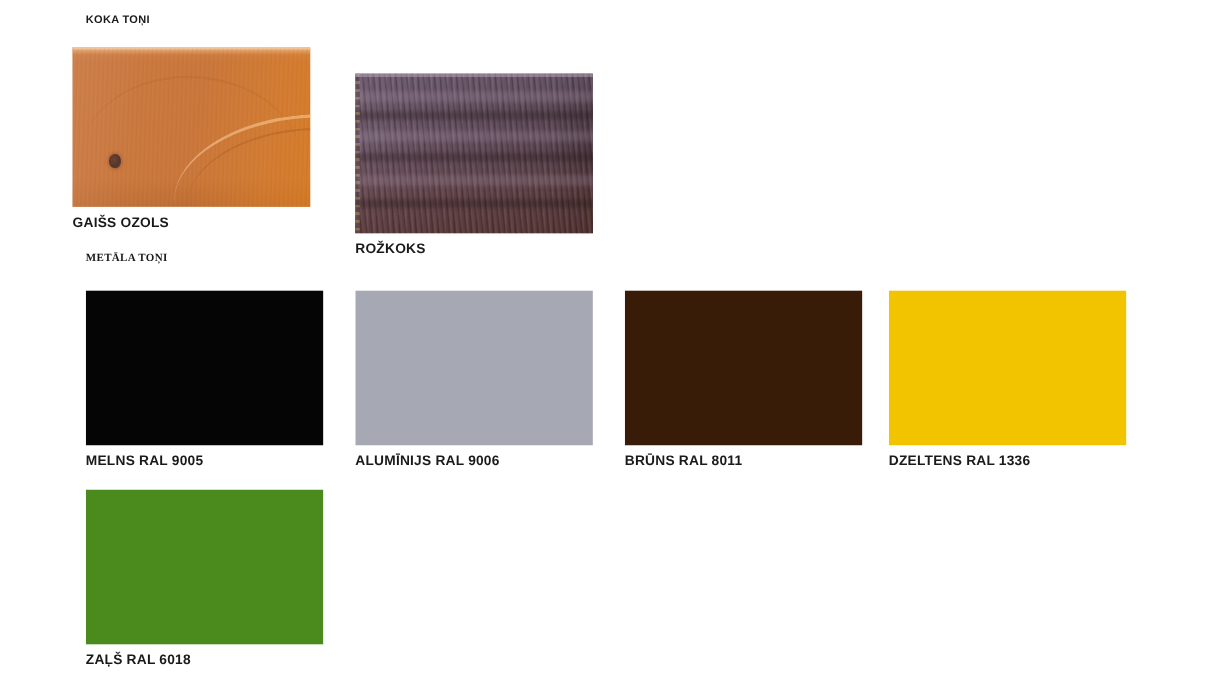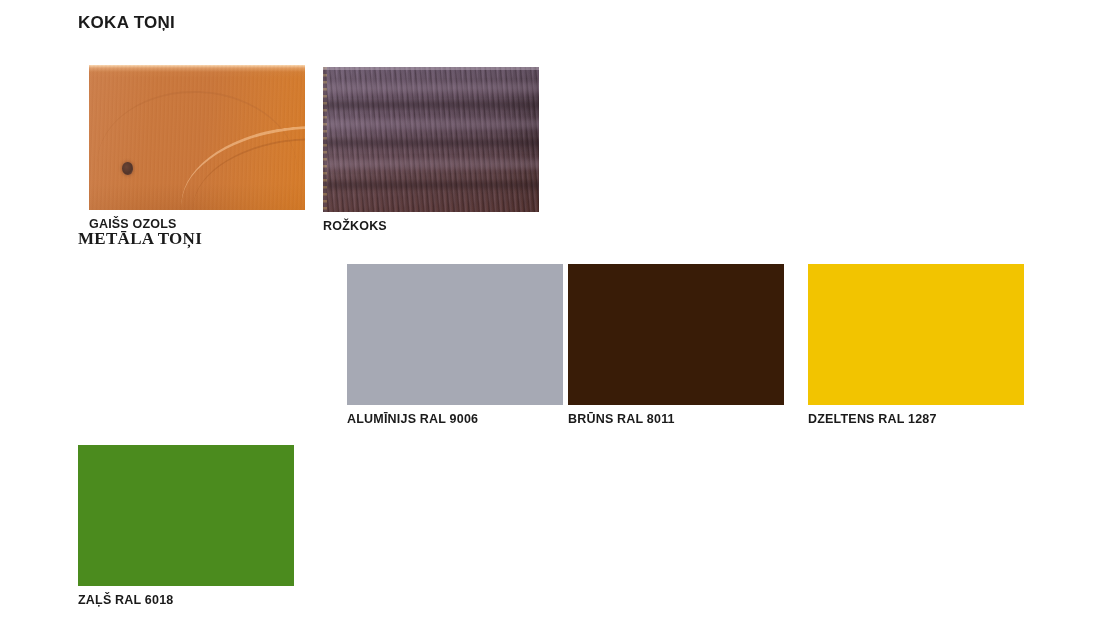--- a/index.html
+++ b/index.html
@@ -21,21 +21,21 @@
     position: absolute;
     left: 0; top: 0;
     width: 1100px;
     height: 619px;
     background: #ffffff;
   }
 
   
   .section-heading {
     position: absolute;
-    font-size: 17px;
+    font-size: 10px;
     font-weight: bold;
     letter-spacing: 0.3px;
     color: #1a1a1a;
     white-space: nowrap;
     line-height: 1;
   }
   #heading-wood  { left: 78px; top: 14px; }
   #heading-metal { left: 78px; top: 230px; font-family: Liberation Serif, serif; }
 
   
@@ -54,28 +54,28 @@
     font-weight: bold;
     letter-spacing: 0.2px;
     color: #1a1a1a;
     white-space: nowrap;
     line-height: 1;
   }
 
   
   .wood-cell .swatch { width: 216px; height: 145px; }
   .wood-cell .swatch-label { top: 153px; }
-  #cell-gaiss-ozols { left: 89px;  top: 43px; margin-top: 22px; }
+  #cell-gaiss-ozols { left: 66px;  top: 43px; }
   #cell-rozkoks    { left: 323px; top: 43px; margin-top: 24px; }
 
   
   .metal-cell .swatch { width: 216px; height: 141px; }
   .metal-cell .swatch-label { top: 149px; }
   #cell-melns     { left: 78px;  top: 264px; }
-  #cell-aluminijs { left: 323px; top: 264px; margin-left: 24px; }
+  #cell-aluminijs { left: 323px; top: 264px; }
   #cell-bruns     { left: 568px; top: 264px; text-align: right; }
   #cell-dzeltens  { left: 808px; top: 264px; }
   #cell-zals      { left: 78px;  top: 445px; border-radius: 15px; }
 
   
   .wood-oak {
     background-color: #c9763a;
     background-image:
       
       linear-gradient(to bottom,
@@ -242,40 +242,46 @@
       <div class="band-light" style="top:92px;"></div>
       <div class="band-dark" style="top:114px;"></div>
       <div class="edge-left"></div>
       <div class="edge-top"></div>
     </div>
     <div class="swatch-label">ROŽKOKS</div>
   </div>
 
   <div class="section-heading" id="heading-metal">METĀLA TOŅI</div>
 
+  <div class="swatch-cell metal-cell" id="cell-melns">
+    <div class="swatch">
+      <div class="flat" style="background:#050505;"></div>
+    </div>
+    <div class="swatch-label">MELNS RAL 9005</div>
+  </div>
 
   <div class="swatch-cell metal-cell" id="cell-aluminijs">
     <div class="swatch">
       <div class="flat" style="background:#a6a9b4;"></div>
     </div>
     <div class="swatch-label">ALUMĪNIJS RAL 9006</div>
   </div>
 
   <div class="swatch-cell metal-cell" id="cell-bruns">
     <div class="swatch">
       <div class="flat" style="background:#391c07;"></div>
     </div>
     <div class="swatch-label">BRŪNS RAL 8011</div>
   </div>
 
   <div class="swatch-cell metal-cell" id="cell-dzeltens">
     <div class="swatch">
       <div class="flat" style="background:#f2c400;"></div>
     </div>
-    <div class="swatch-label">DZELTENS RAL 1287</div>
+    <div class="swatch-label">DZELTENS RAL 1336</div>
   </div>
 
   <div class="swatch-cell metal-cell" id="cell-zals">
     <div class="swatch">
       <div class="flat" style="background:#4b8b1e;"></div>
     </div>
     <div class="swatch-label">ZAĻŠ RAL 6018</div>
   </div>
 
 </div>

